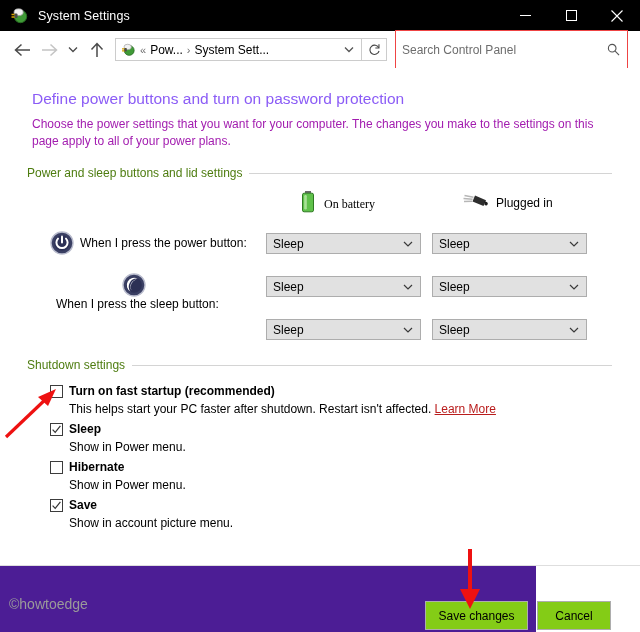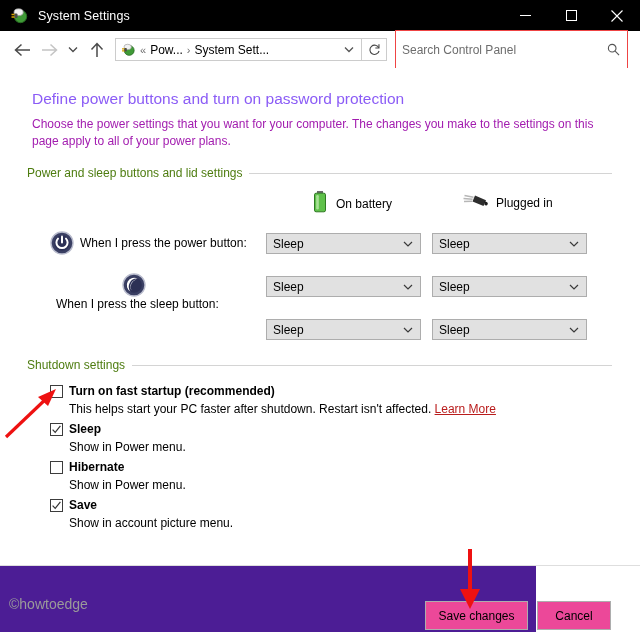--- a/index.html
+++ b/index.html
@@ -247,21 +247,21 @@
   .watermark {
     position: absolute;
     left: 9px; top: 30px;
     font-size: 14px;
     color: #9a9a9a;
   }
   .btn {
     position: absolute;
     height: 29px;
     border: 1px solid #adadad;
-    background: #ec4899;
+    background: #84cc16;
     box-sizing: border-box;
     display: flex;
     align-items: center;
     justify-content: center;
     font-size: 12px;
     color: #000;
   }
   .btn-save { left: 425px; top: 601px; width: 103px; }
   .btn-cancel { left: 537px; top: 601px; width: 74px; }
 
@@ -364,21 +364,21 @@
 <div class="content">
 
   <div class="page-title">Define power buttons and turn on password protection</div>
   <div class="page-desc">Choose the power settings that you want for your computer. The changes you make to the settings on this page apply to all of your power plans.</div>
 
   <div class="group-header" style="top:98px;">
     <span class="gh-label">Power and sleep buttons and lid settings</span>
     <span class="gh-rule"></span>
   </div>
 
-  <div class="col-head" style="left:312px; top:122px;">
+  <div class="col-head" style="left:300px; top:122px;font-family:Liberation Serif, serif;">
     <span>
       <svg width="16" height="24" viewBox="0 0 16 24">
         <rect x="5" y="1" width="6" height="2.4" fill="#6a6a6a"></rect>
         <rect x="2.5" y="3.2" width="11" height="18.6" rx="1.6" fill="#5fc14a" stroke="#2f7a23" stroke-width="1"></rect>
         <rect x="4.2" y="5" width="2.6" height="14.5" rx="1.2" fill="#b6e8a4" opacity=".85"></rect>
       </svg>
     </span>
     <span class="chlabel">On battery</span>
   </div>
 

